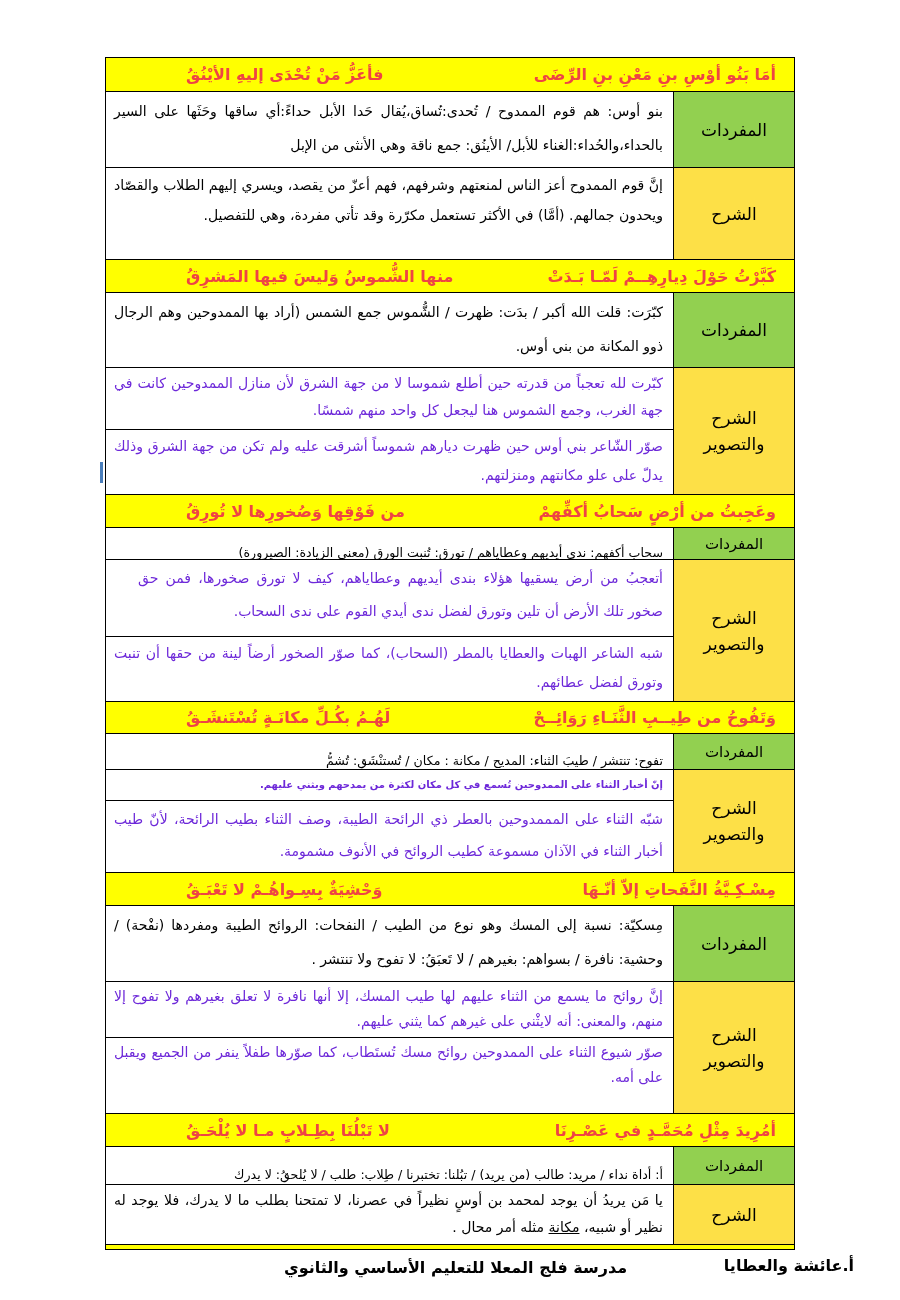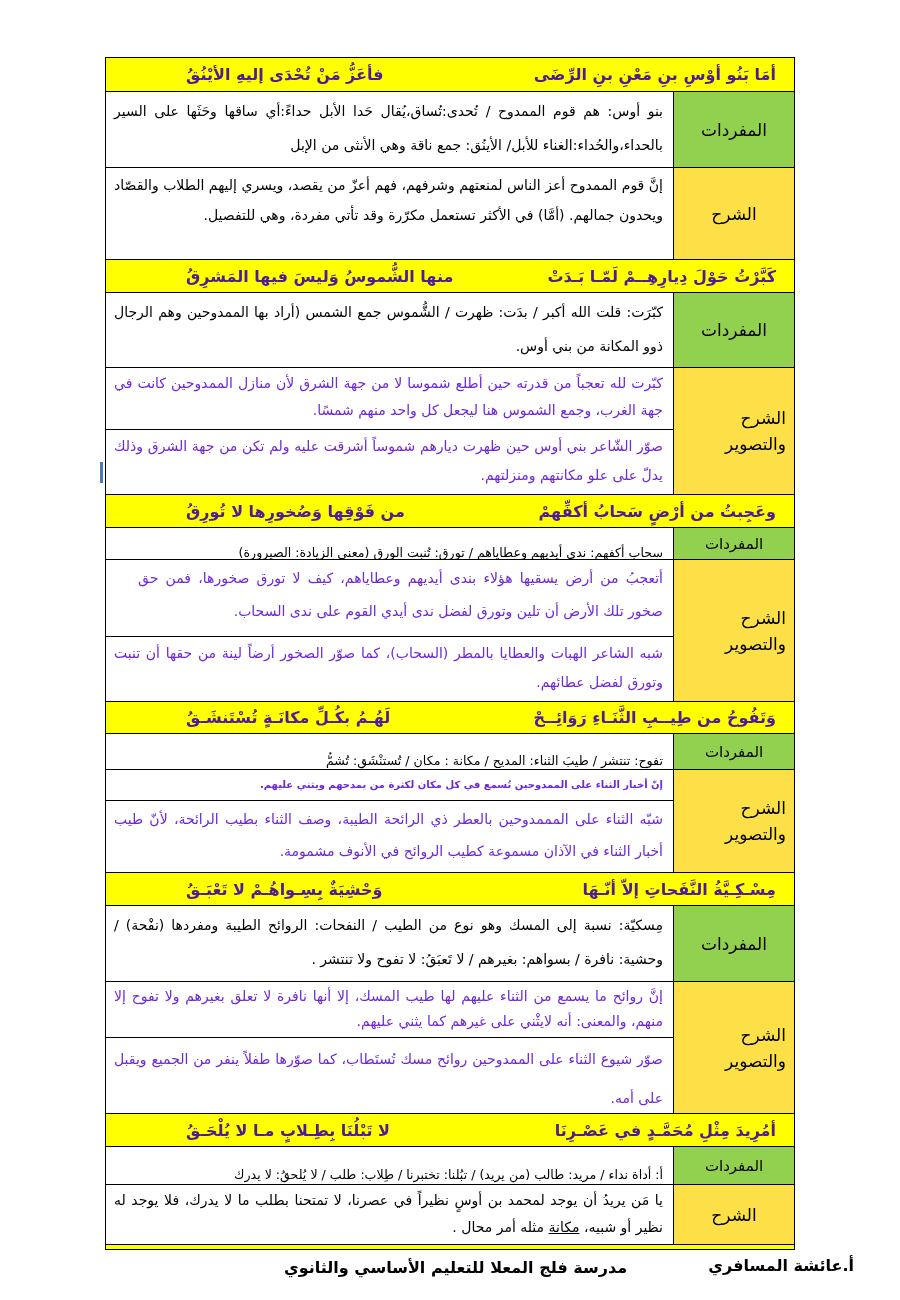--- a/index.html
+++ b/index.html
@@ -19,33 +19,33 @@
   
   .verse-row{
     background:#FFFF00;
     display:flex;justify-content:space-between;align-items:center;
     padding:0 18px 0 80px;
     border-top:1px solid #000;border-bottom:1px solid #000;
     overflow:hidden;
   }
   .verse-row:first-child{border-top:none;}
   .hemistich{
-    color:#4c1d95;font-weight:bold;font-size:16px;white-space:nowrap;
+    color:#ef4444;font-weight:bold;font-size:16px;white-space:nowrap;
   }
   .hemistich.left{margin-right:40px;}
 
   
   .band{display:flex;align-items:stretch;overflow:hidden;}
   .band + .band{border-top:1px solid #000;}
   .label-cell{
     width:121px;flex:0 0 121px;
     border-left:1px solid #000;
     display:flex;align-items:center;justify-content:center;
-    text-align:right;
-    font-size:17px;color:#000;padding:0 8px;line-height:26px;
+    text-align:center;
+    font-size:17px;color:#000;padding:0 24px;line-height:26px;
   }
   .label-green{background:#92D050;}
   .label-blue{background:#fde047;}
 
   .content{
     flex:1;padding:2px 10px 0 8px;
     text-align:justify;text-align-last:right;
     font-size:14px;color:#000;overflow:hidden;
   }
   .content.single{display:flex;align-items:center;font-size:12.6px;padding-top:17px;}
@@ -147,40 +147,40 @@
       <span class="hemistich left">وَحْشِيَةٌ بِسِـواهُـمْ لا تَعْبَـقُ</span>
     </div>
     <div class="band" style="height:75px;">
       <div class="label-cell label-green">المفردات</div>
       <div class="content" style="line-height:34px;">مِسكيّة: نسبة إلى المسك وهو نوع من الطيب / النفحات: الروائح الطيبة ومفردها (نفْحة) / وحشية: نافرة / بسواهم: بغيرهم / لا تَعبَقُ: لا تفوح ولا تنتشر .</div>
     </div>
     <div class="band" style="height:132px;">
       <div class="label-cell label-blue">الشرح والتصوير</div>
       <div class="pstack">
         <div class="p" style="height:55px;line-height:25px;">إنَّ روائح ما يسمع من الثناء عليهم لها طيب المسك، إلا أنها نافرة لا تعلق بغيرهم ولا تفوح إلا منهم، والمعنى: أنه لايثْني على غيرهم كما يثني عليهم.</div>
-        <div class="p" style="height:77px;line-height:39px;">صوّر شيوع الثناء على الممدوحين روائح مسك تُستَطاب، كما صوّرها طفلاً ينفر من الجميع ويقبل على أمه.</div>
+        <div class="p" style="height:77px;line-height:25px;">صوّر شيوع الثناء على الممدوحين روائح مسك تُستَطاب، كما صوّرها طفلاً ينفر من الجميع ويقبل على أمه.</div>
       </div>
     </div>
 
     <div class="verse-row" style="height:34px;">
       <span class="hemistich right">أمُرِيدَ مِثْلِ مُحَمَّـدٍ في عَصْـرِنَا</span>
       <span class="hemistich left">لا تَبْلُنَا بِطِـلابٍ مـا لا يُلْحَـقُ</span>
     </div>
     <div class="band" style="height:37px;">
       <div class="label-cell label-green" style="font-size:15px;">المفردات</div>
       <div class="content single">أ: أداة نداء / مريد: طالب (من يريد) / تبُلنا: تختبرنا / طِلاب: طلب / لا يُلحقُ: لا يدرك</div>
     </div>
     <div class="band" style="height:60px;">
       <div class="label-cell label-blue">الشرح</div>
       <div class="content" style="line-height:27px;"><span>يا مَن يريدُ أن يوجد لمحمد بن أوسٍ نظيراً في عصرنا، لا تمتحنا بطلب ما لا يدرك، فلا يوجد له نظير أو شبيه، </span><span class="underlined">مكانة</span><span> مثله أمر محال .</span></div>
     </div>
 
     <div class="bottom-strip"></div>
   </div>
 
   <div class="footer">
-    <span class="teacher">أ.عائشة المسافري</span>
+    <span class="teacher">أ.عائشة والعطايا</span>
     <span class="school">مدرسة فلج المعلا للتعليم الأساسي والثانوي</span>
   </div>
 
   <div class="margin-artifact"></div>
 
 </div>
 
 </body></html>

